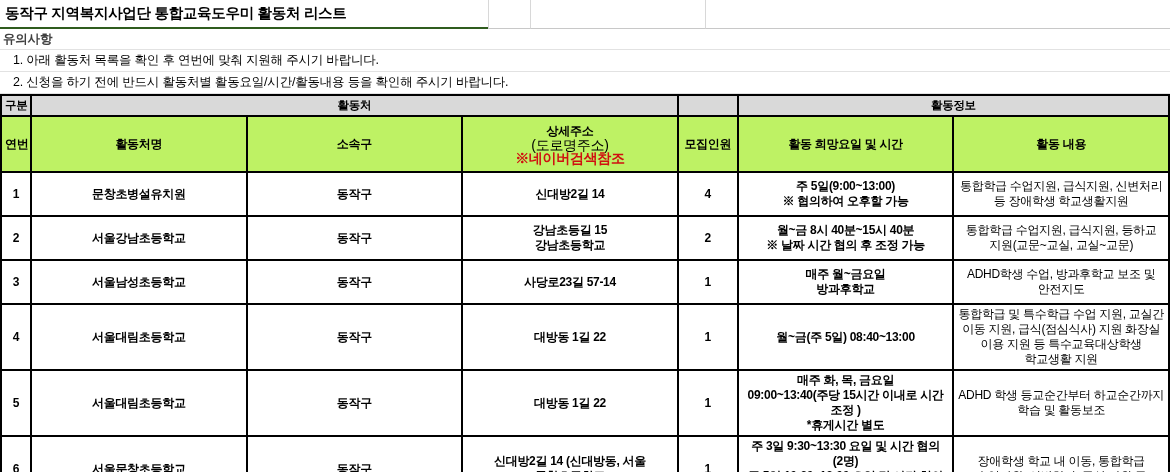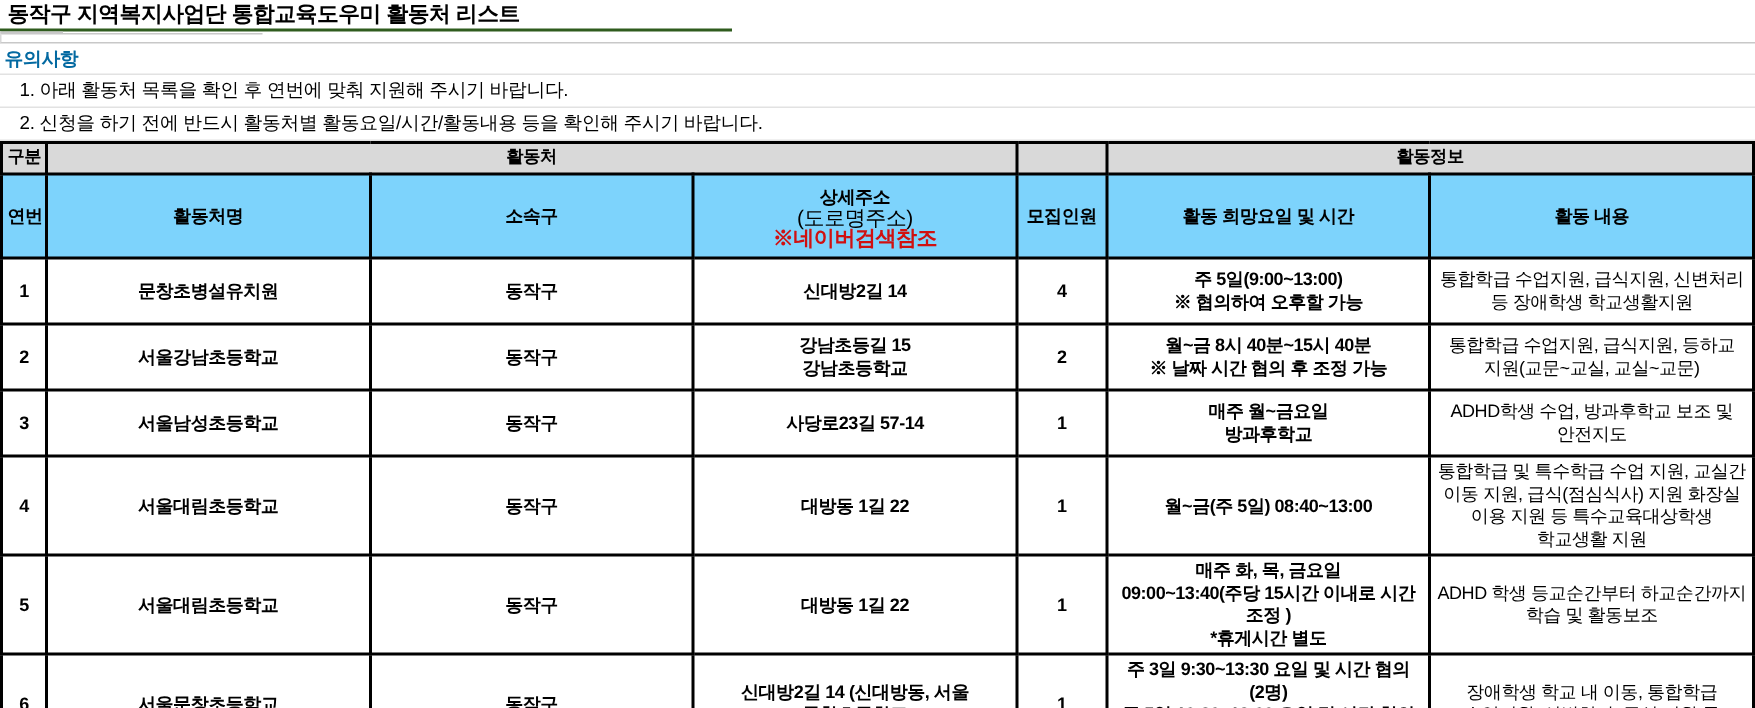--- a/index.html
+++ b/index.html
@@ -17,21 +17,20 @@
   .sheet {
     width: 1170px;
     position: relative;
   }
 
   
   .title-row {
     display: flex;
     align-items: stretch;
     height: 29px;
-    flex-direction: column;
   }
   .title-cell {
     width: 488px;
     border-bottom: 2px solid #2f5c1e;
     display: flex;
     align-items: center;
     padding-left: 5px;
     box-sizing: border-box;
     font-size: 14.5px;
     font-weight: bold;
@@ -55,21 +54,21 @@
     border-left: 1px solid #d8d8d8;
     box-sizing: border-box;
   }
 
   
   .notice {
     font-size: 12.5px;
     line-height: 17px;
   }
   .notice-head {
-    color: #0369a1;
+    color: #404040;
     font-weight: bold;
     padding: 2px 0 1px 3px;
     border-bottom: 1px solid #e2e2e2;
     letter-spacing: -0.2px;
   }
   .notice-line {
     padding: 2px 0 2px 13px;
     border-bottom: 1px solid #e2e2e2;
     letter-spacing: -0.2px;
   }
@@ -92,21 +91,21 @@
     word-break: keep-all;
   }
   .hdr-top td {
     background: #d9d9d9;
     font-weight: bold;
     font-size: 11.5px;
     height: 16px;
     padding: 0;
   }
   .hdr-main td {
-    background: #7dd3fc;
+    background: #bef264;
     font-weight: bold;
     font-size: 12px;
     height: 56px;
     margin-left: 35px;
   }
   .subnote {
     color: #d01010;
     font-size: 14px;
     font-weight: bold;
     display: block;

